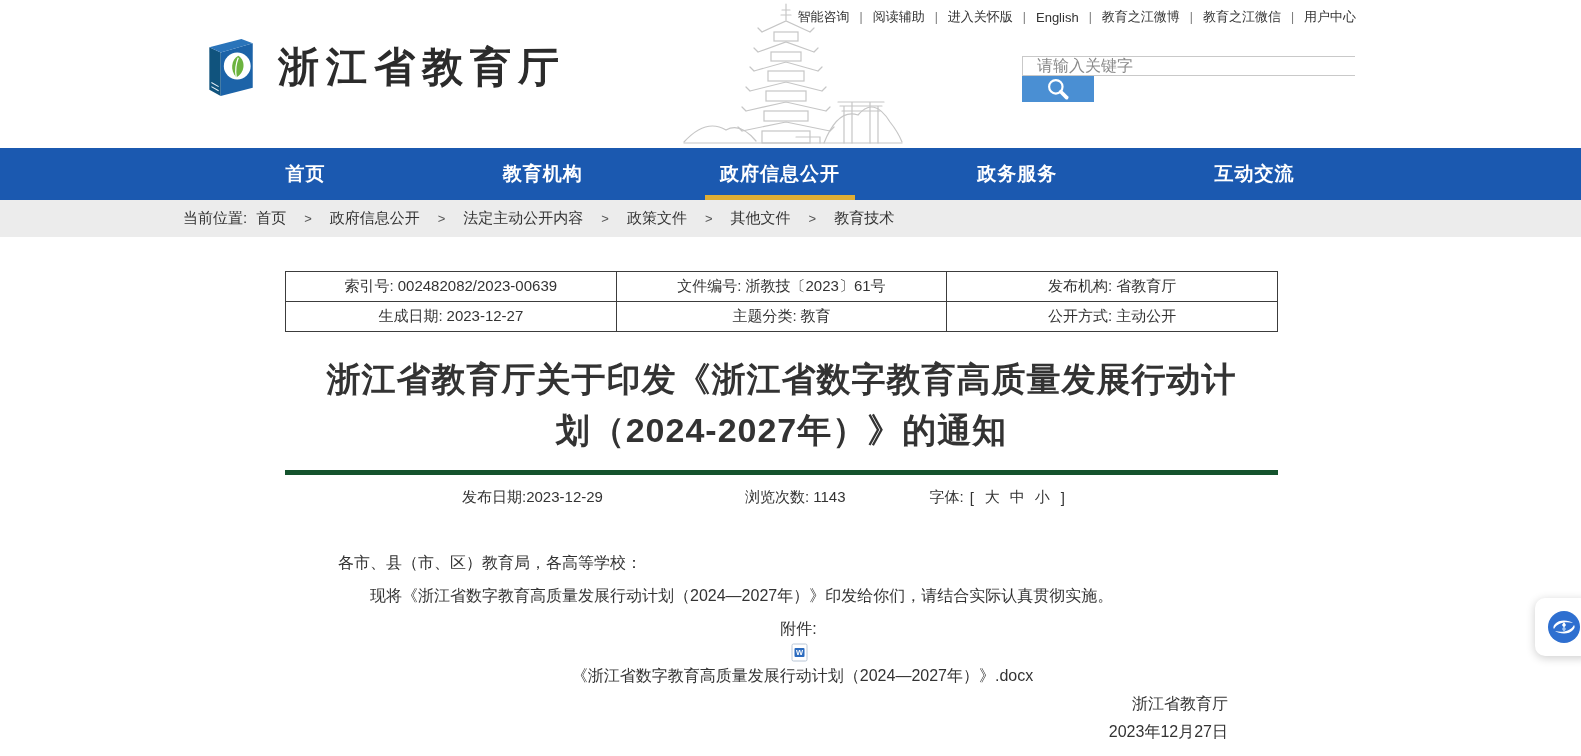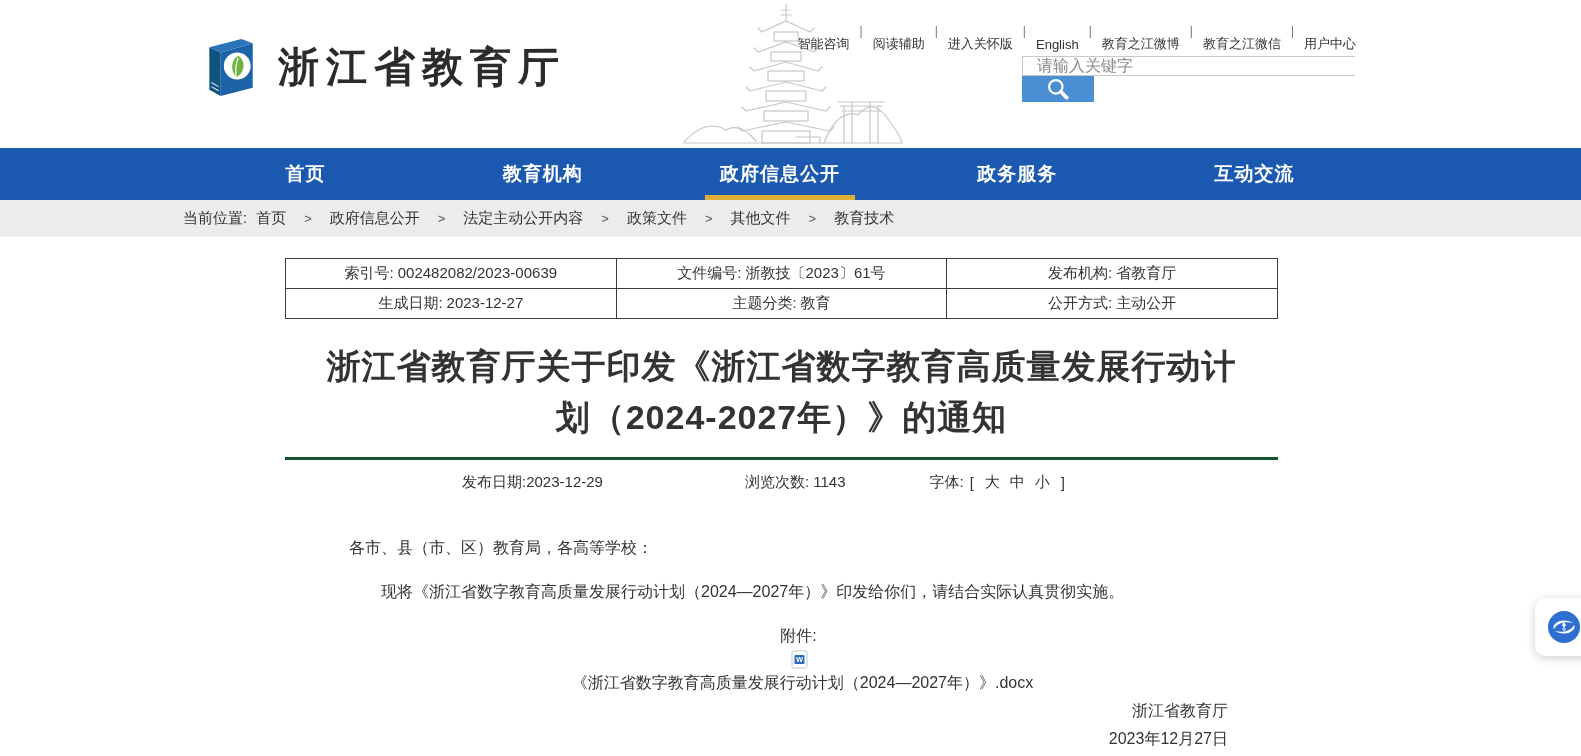--- a/index.html
+++ b/index.html
@@ -7,21 +7,21 @@
   body {
     font-family: "Liberation Sans", sans-serif;
     background:#fff; color:#333; position:relative; overflow:hidden;
   }
   a { text-decoration:none; color:inherit; }
 
   
   .header { position:relative; height:148px; background:#fff; }
 
   .topbar { position:absolute; top:8px; right:215px; display:flex; align-items:center; font-size:13px; color:#333; }
-  .topbar a { padding:0 10px; cursor:pointer;margin-top:27px; }
+  .topbar a { padding:0 10px; cursor:pointer; }
   .topbar .sep { color:#777; font-size:12px; transform:scaleY(1.1); }
 
   .logo { position:absolute; left:200px; top:36px; display:flex; align-items:center; cursor:pointer; }
   .logo-text {
     font-family:"Liberation Serif", serif; font-weight:bold;
     font-size:41px; color:#2b2b2b; margin-left:18px; letter-spacing:7px; white-space:nowrap;
   }
 
   .pagoda { position:absolute; left:678px; top:0; }
 
@@ -50,46 +50,46 @@
 
   
   .breadcrumb {
     height:37px; background:#ececec; display:flex; align-items:center;
     padding-left:183px; font-size:15px; color:#333;gap:9px;
   }
   .breadcrumb a { cursor:pointer; }
   .breadcrumb .bsep { margin:0 9px; color:#555; font-size:13px; }
 
   
-  .main { width:993px; margin-left:285px; padding-top:21px; }
+  .main { width:993px; margin-left:285px; padding-top:34px; }
 
   table.doc-info { width:100%; border-collapse:collapse; table-layout:fixed; }
   table.doc-info td {
     border:1px solid #3c3c3c; height:30px; text-align:center;
     font-size:15px; color:#333; padding:2px 4px; overflow:hidden; white-space:nowrap;
   }
   table.doc-info .lbl { margin-right:4px; }
 
   .art-title {
     margin:22px 38px 0; text-align:center; font-size:34px; font-weight:bold;
     color:#333; line-height:1.5; letter-spacing:1px;
   }
 
   .meta {
-    margin-top:14px; border-top:3px solid #14532d; padding-top:13px;
+    margin-top:14px; border-top:5px solid #14532d; padding-top:13px;
     display:flex; align-items:center; font-size:15px; color:#333;
   }
   .meta .m1 { margin-left:177px; }
   .meta .m2 { margin-left:142px; }
   .meta .m3 { margin-left:84px; display:flex; align-items:center;text-align:right; }
   .meta .fs-bracket { margin:0 6px; }
   .meta .fs-ctrl { margin:0 5px; cursor:pointer; }
 
   .body-text { margin-top:42px; padding-left:48px; padding-right:6px; font-size:16px; color:#333; }
-  .body-text p { line-height:28px; margin:16px; }
+  .body-text p { line-height:28px; margin:5px; }
   .body-text p.indent { text-indent:2em; }
   .attach-row { display:flex; align-items:center; line-height:28px;flex-direction:column; }
   .attach-row .att-label { margin-right:8px; }
   .attach-icon { display:inline-flex; margin-right:6px; cursor:pointer; }
   .attach-link { cursor:pointer; color:#333; }
 
   .sign { margin-top:0; text-align:right; padding-right:50px; font-size:16px; color:#333; }
   .sign div { line-height:28px; }
 
   

